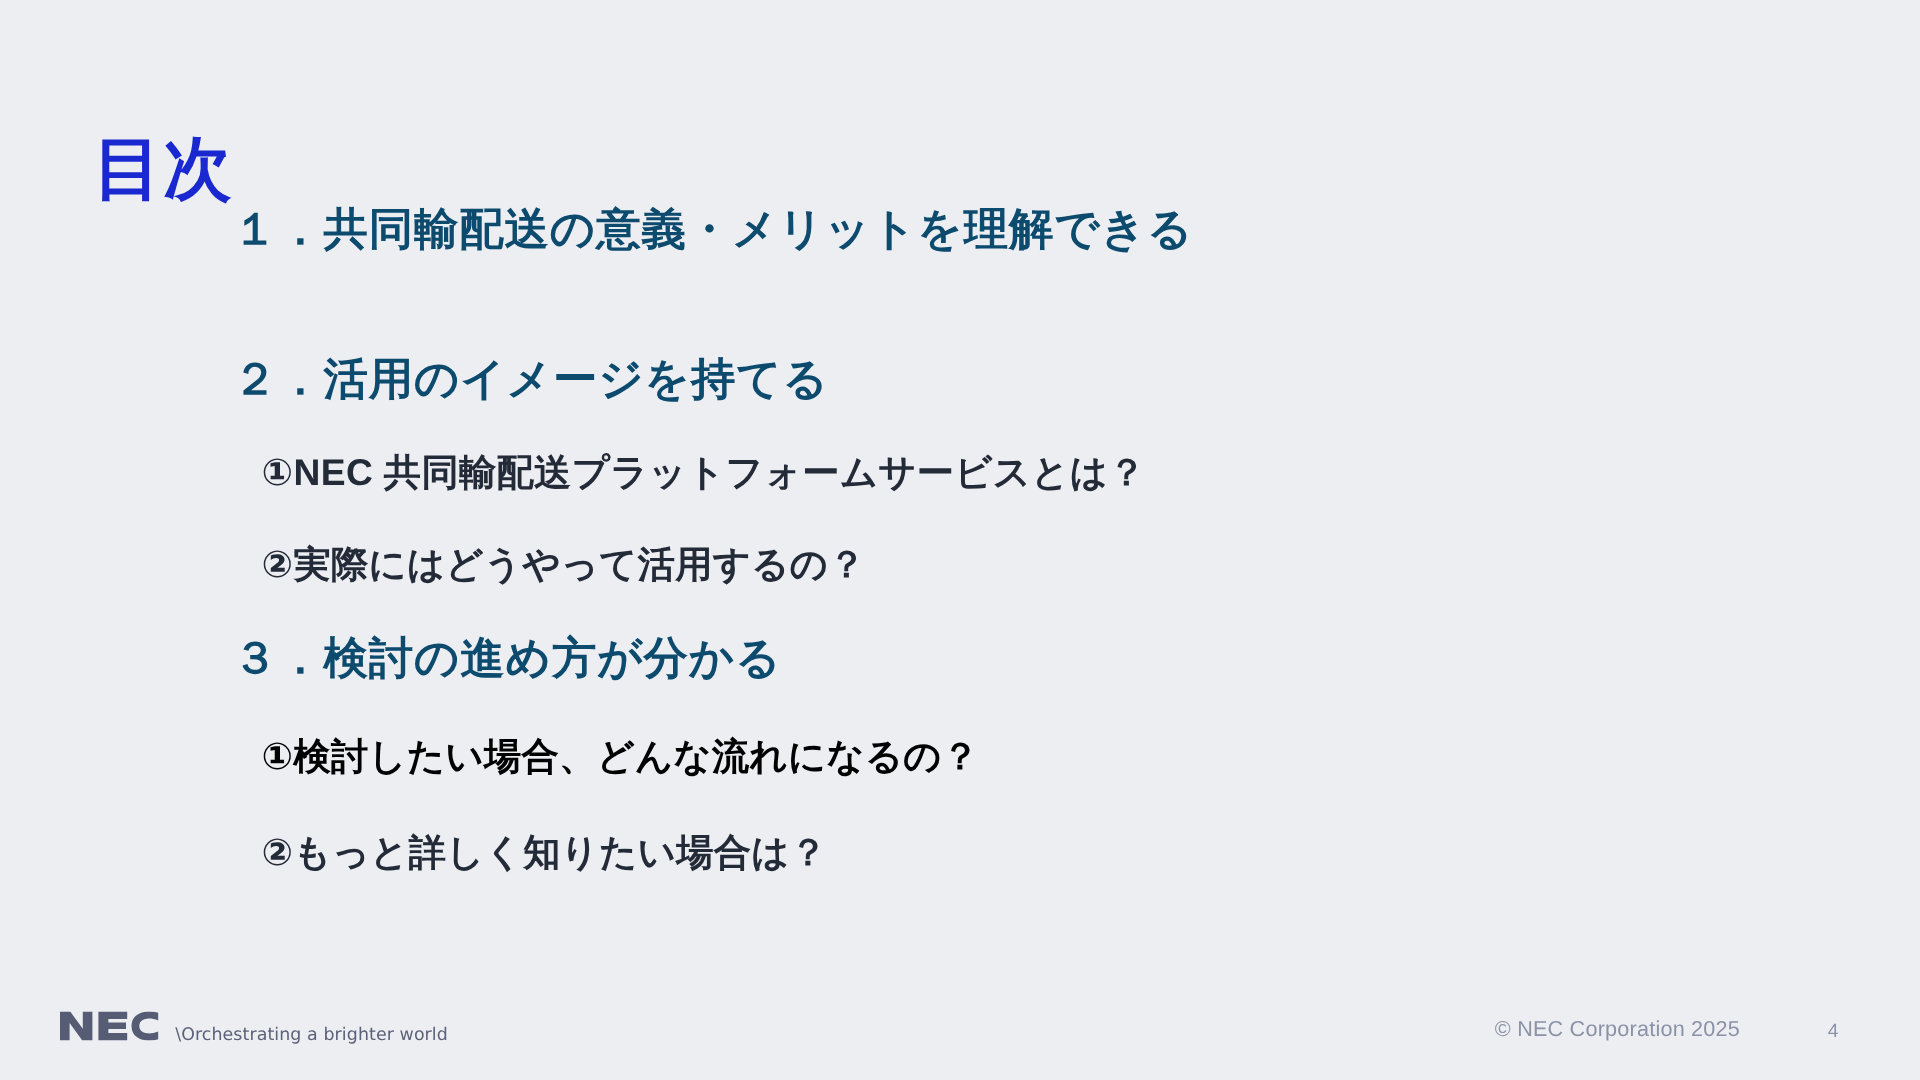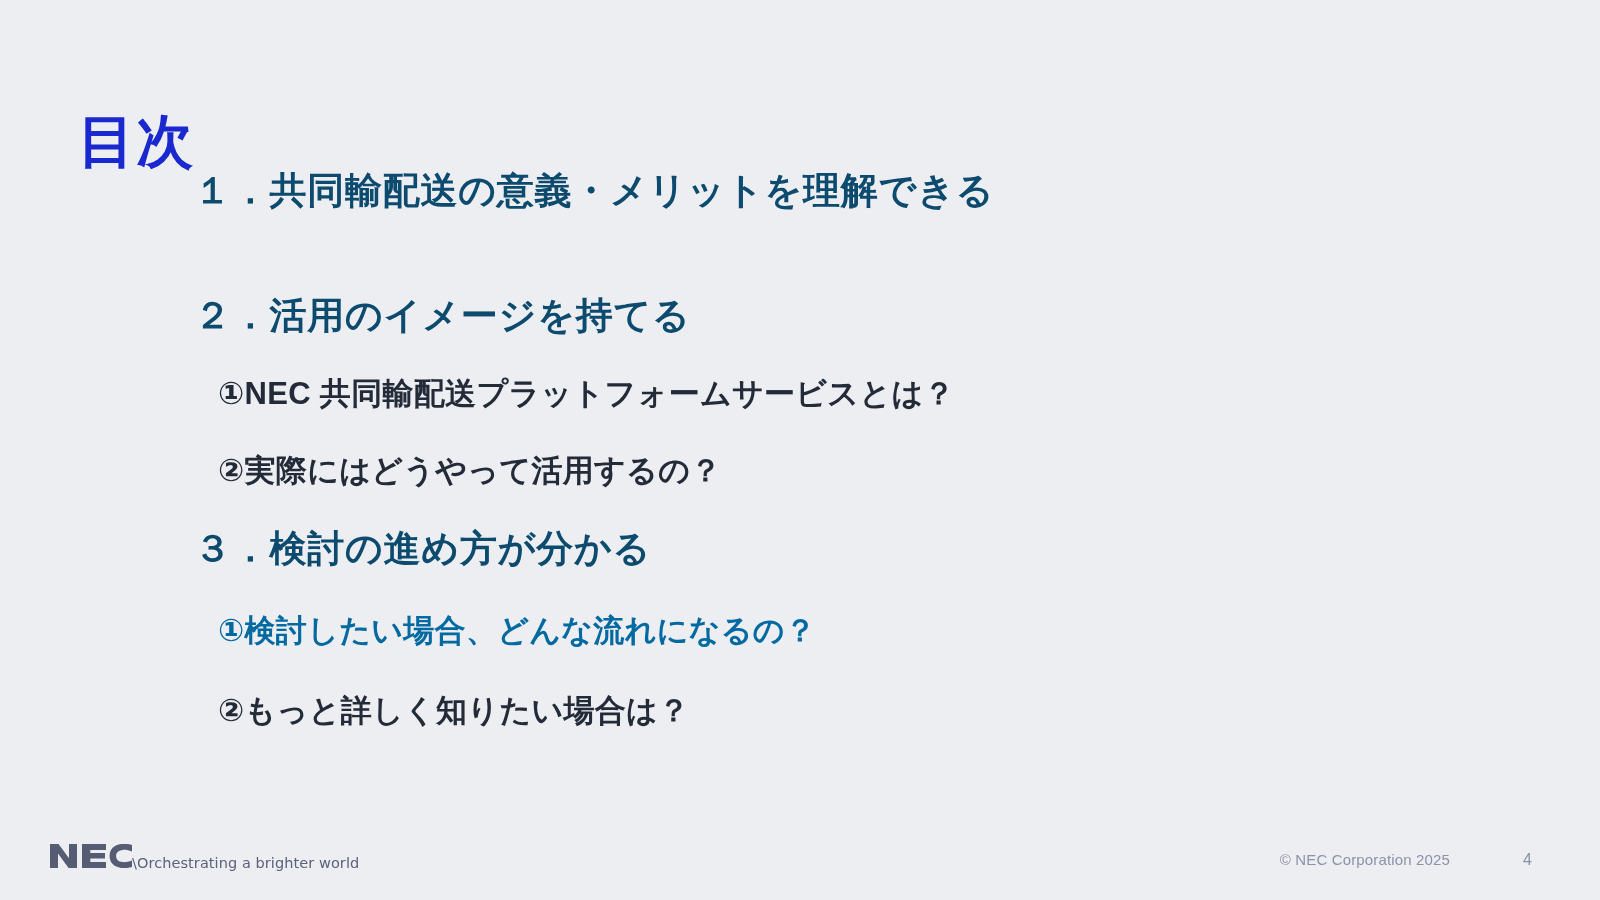--- a/index.html
+++ b/index.html
@@ -64,21 +64,21 @@
     color: #232a38;
     line-height: 1.0;
     letter-spacing: 0.01em;
     white-space: nowrap;
     margin: 0;
     padding: 0;
     padding-left: 24px;
   }
 
   .agenda-sub.ink-black {
-    color: #0369a1;
+    color: #000000;
   }
 
   
   .sp-h1 { height: 44px; }      
   .sp-sub { height: 46px; }     
   .sp-grp { height: 44px; }     
   .sp-grp3 { height: 48px; }    
   .sp-sub3 { height: 49px; }
 
   
@@ -89,20 +89,21 @@
     bottom: 0;
     height: 70px;
   }
 
   .brand {
     position: absolute;
     left: 50px;
     bottom: 28px;
     display: flex;
     align-items: flex-end;
+    gap: 14px;
     justify-content: space-between;
   }
 
   .nec-logo {
     display: block;
   }
 
   .brand-tagline {
     font-size: 14.5px;
     color: #5b6178;
@@ -110,21 +111,21 @@
     line-height: 1;
     padding-bottom: 2px;
     white-space: nowrap;
     font-family: "DejaVu Sans", sans-serif;
   }
 
   .copyright {
     position: absolute;
     right: 150px;
     bottom: 32px;
-    font-size: 15px;
+    font-size: 18px;
     color: #8b92a8;
     letter-spacing: 0.01em;
     white-space: nowrap;
   }
 
   .page-number {
     position: absolute;
     right: 68px;
     bottom: 31px;
     font-size: 16px;

